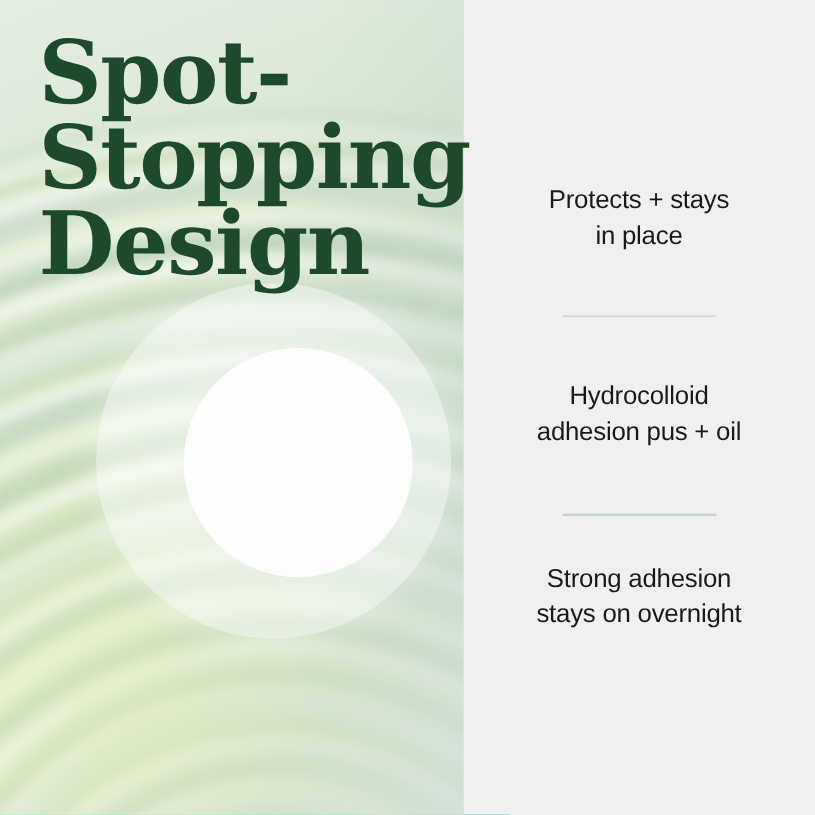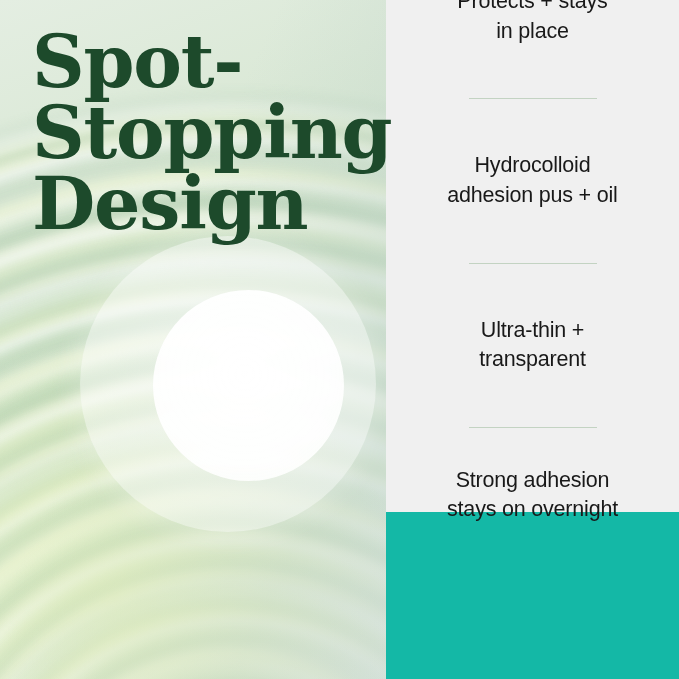--- a/index.html
+++ b/index.html
@@ -151,21 +151,21 @@
     color: #1d4a2b;
     white-space: pre-line;
   }
 
   
   .feature-panel {
     position: absolute;
     left: 386px;
     top: 0;
     width: 293px;
-    height: 512px;
+    height: 679px;
     background: #f0f0f0;
     z-index: 20;
     display: flex;
     flex-direction: column;
     align-items: center;
     justify-content: center;
   }
   .feature-list {
     width: 100%;
     display: flex;
@@ -223,22 +223,20 @@
       <div class="feature-item f1">Protects + stays
 in place</div>
 
       <hr class="divider">
 
       <div class="feature-item f2">Hydrocolloid
 adhesion pus + oil</div>
 
       <hr class="divider">
 
-      <div class="feature-item f3">Ultra-thin +
-transparent</div>
 
       <hr class="divider">
 
       <div class="feature-item f4">Strong adhesion
 stays on overnight</div>
 
     </div>
   </div>
 
 </div>

